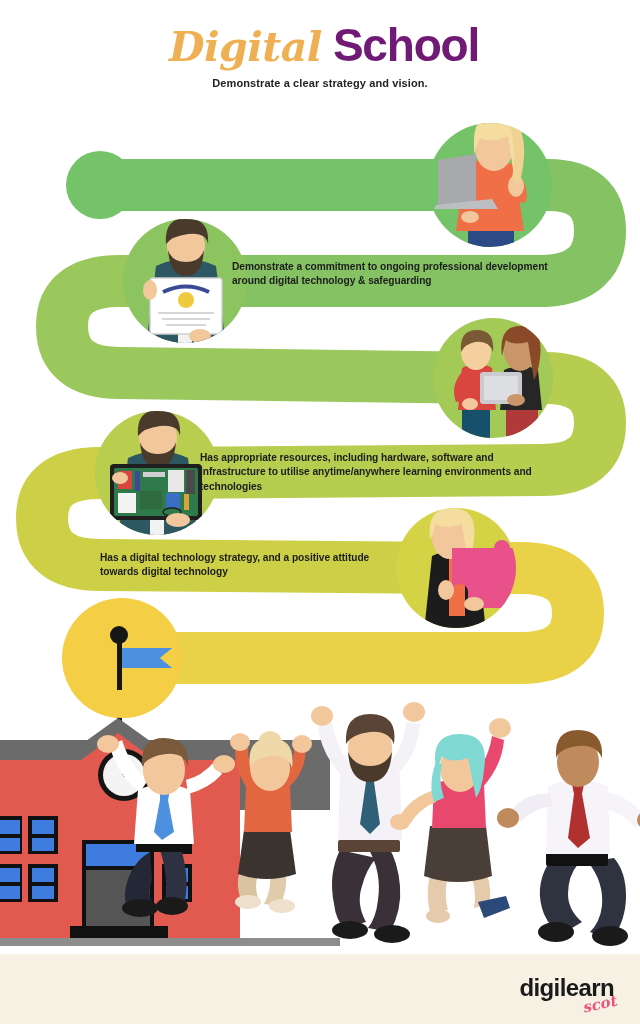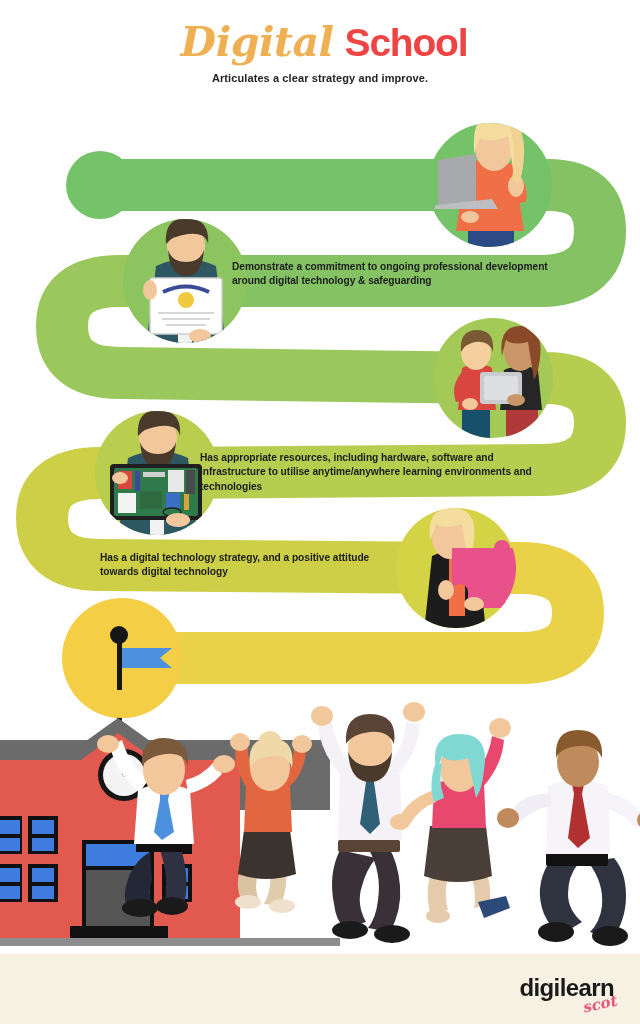--- a/index.html
+++ b/index.html
@@ -35,22 +35,22 @@
     font-style: italic;
     font-weight: bold;
     font-size: 41px;
     color: #efb054;
     letter-spacing: -0.5px;
     margin-left: 8px;
   }
   .title-bold {
     font-family: "Liberation Sans", sans-serif;
     font-weight: bold;
-    font-size: 39px;
-    color: #ef4444;
+    font-size: 46px;
+    color: #701a75;
     letter-spacing: -1.2px;
     margin-left: 11px;
   }
   .subtitle {
     margin-top: 9px;
     font-family: "Liberation Sans", sans-serif;
     font-size: 11px;
     font-weight: bold;
     color: #232323;
     letter-spacing: 0.1px;
@@ -121,21 +121,21 @@
 </style>
 </head>
 <body>
 
 <div id="poster">
 
   <div class="header">
     <div class="title-line">
       <span class="title-script">Digital</span><span class="title-bold">School</span>
     </div>
-    <div class="subtitle">Articulates a clear strategy and improve.</div>
+    <div class="subtitle">Demonstrate a clear strategy and vision.</div>
   </div>
 
   <svg id="path-layer" viewBox="0 0 640 1024">
     <defs>
       <clipPath id="clipA">
           <circle cx="490" cy="185" r="62"></circle>
         </clipPath>
       <clipPath id="clipB">
           <circle cx="185" cy="281" r="62"></circle>
         </clipPath>

